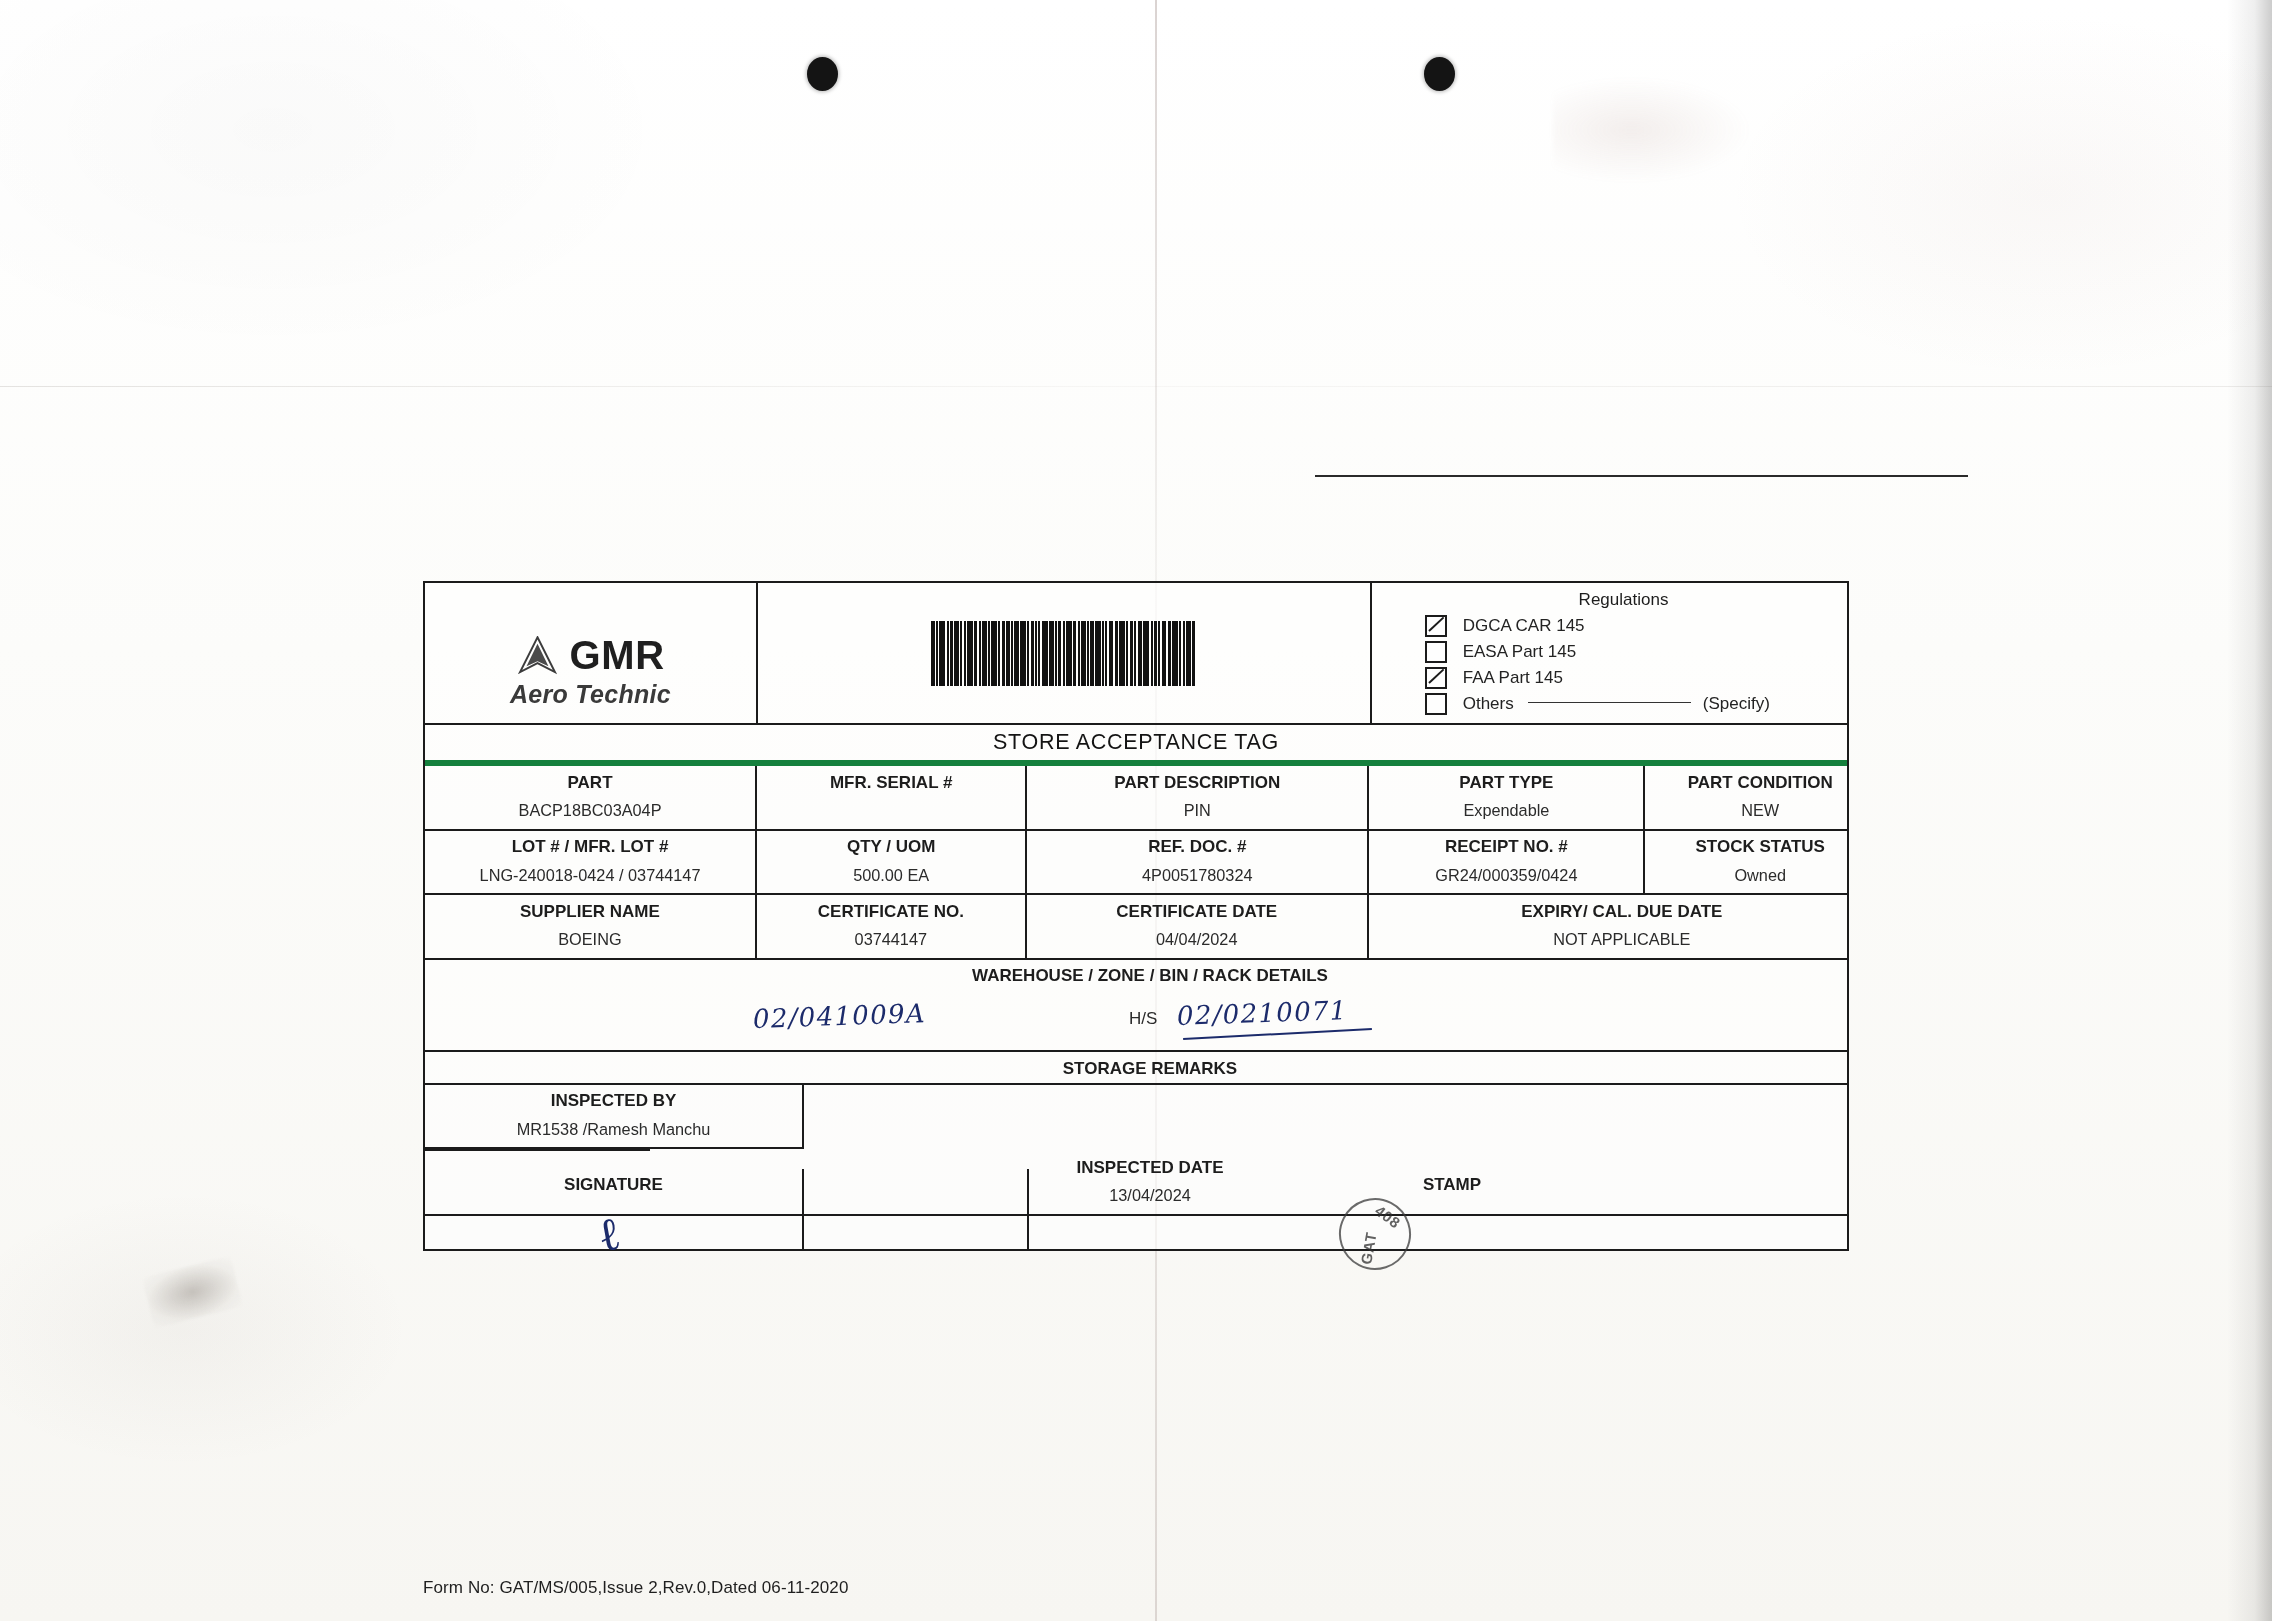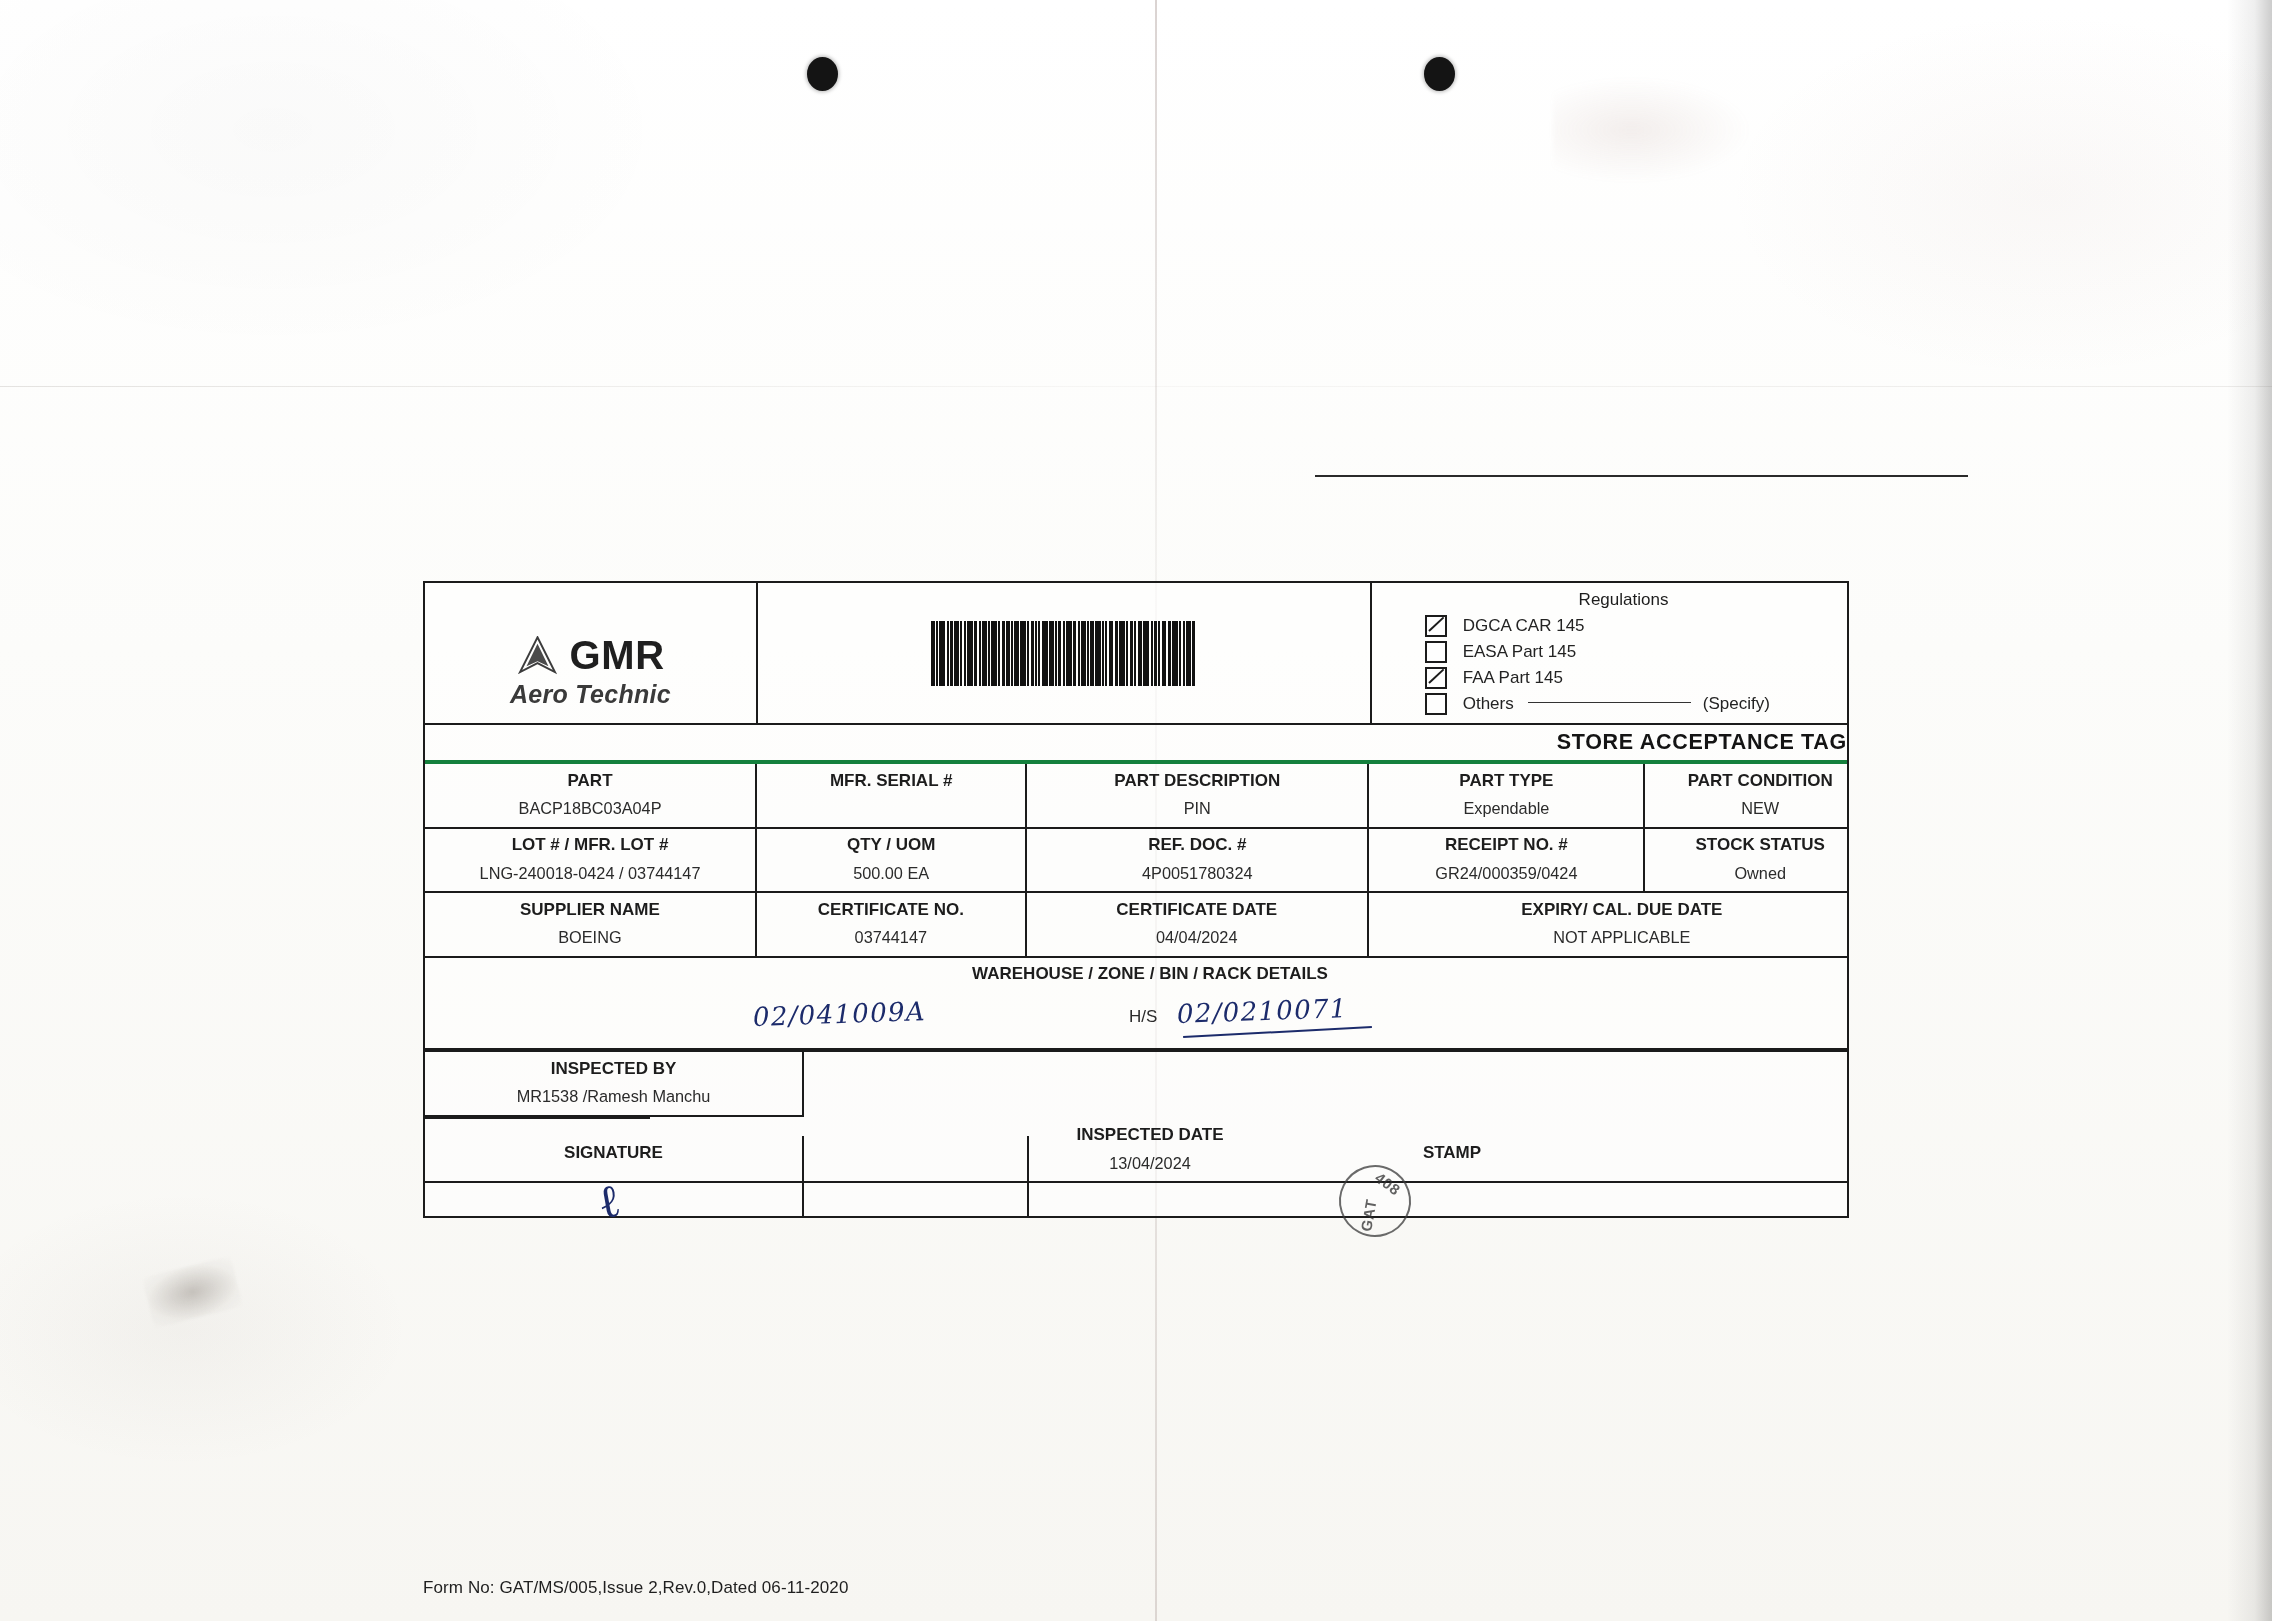--- a/index.html
+++ b/index.html
@@ -145,24 +145,24 @@
   }
   .reg-specify-line {
     display: inline-block;
     border-bottom: 1.3px solid #333;
     width: 163px;
     margin: 0 11.7px 4.6px 14.4px;
   }
 
   
   .title-row {
-    border-bottom: 4px solid #15803d;
-    text-align: right;
+    border-bottom: 6px solid #15803d;
+    text-align: center;
     font-size: 21.5px;
-    font-weight: bold;
+    font-weight: normal;
     letter-spacing: 0.7px;
     color: #141414;
     padding: 4.6px 0 5.9px 0;
   }
 
   .c1 { width: 333px; }
   .c2 { width: 271px; }
   .c3 { width: 343px; }
   .c4 { width: 277px; }
   .c5 { width: 202px; }
@@ -449,20 +449,21 @@
         <span class="hand wh-hand1">02/041009A</span>
         <span class="wh-hs">H/S</span>
         <span class="hand wh-hand2">02/0210071</span>
         <span class="wh-strike"></span>
       </div>
     </div>
   </div>
 
   <div class="row">
     <div class="cell wide" style="border-right:none;">
+      <div class="section-head">STORAGE REMARKS</div>
     </div>
   </div>
 
   <div class="row insp-row">
     <div class="cell insp-c1">
       <div class="stack-head">INSPECTED BY</div>
       <div class="stack-val">MR1538 /Ramesh  Manchu</div>
     </div>
     <div class="cell insp-c2"></div>
     <div class="cell insp-c3">

